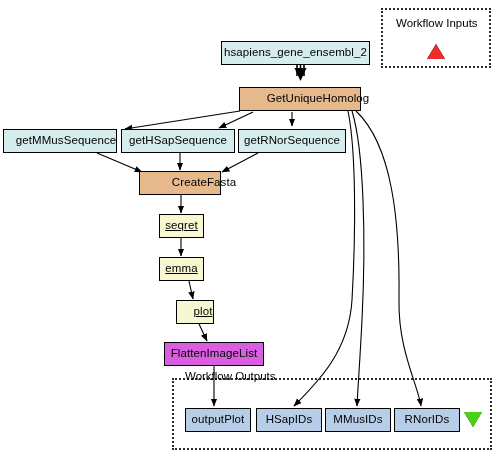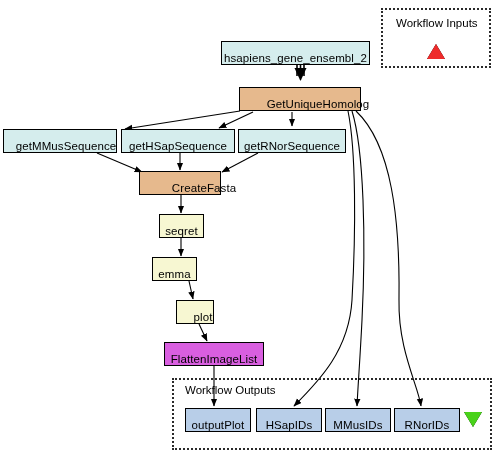--- a/index.html
+++ b/index.html
@@ -10,30 +10,30 @@
     overflow:hidden;
     position:relative;
   }
   #stage{position:absolute;left:0;top:0;width:500px;height:458px;border-radius:17px;}
   svg#edges{position:absolute;left:0;top:0;width:500px;height:458px;}
 
   .node{
     position:absolute;
     box-sizing:border-box;
     border:1px solid #000000;
-    display:flex;align-items:flex-end;justify-content:center;
+    display:flex;align-items:center;justify-content:center;
     font-size:11.5px;
     color:#000000;
     white-space:nowrap;
     line-height:1;
     letter-spacing:0.1px;
   }
   .n-cyan{background:#d5eded;}
   .n-tan{background:#e6b98d;}
-  .n-cream{background:#f7f7d2;}
+  .n-cream{background:#f7f7d2;text-decoration:underline;}
   .n-magenta{background:#d95fe0;}
   .n-blue{background:#b8cee8;}
 
   .group{
     position:absolute;
     box-sizing:border-box;
     border:2px dotted #2a2a2a;
     background:transparent;
   }
   .group-label{
@@ -132,34 +132,34 @@
   </div>
 
   <div class="node n-tan" style="left:139px;top:171px;width:82px;height:24px;padding-left:48px;">
     <span>CreateFasta</span>
   </div>
 
   <div class="node n-cream" style="left:159px;top:214px;width:45px;height:24px;">
     <span>seqret</span>
   </div>
 
-  <div class="node n-cream" style="left:152px;top:257px;width:45px;height:24px;">
+  <div class="node n-cream" style="left:159px;top:257px;width:45px;height:24px;">
     <span>emma</span>
   </div>
 
   <div class="node n-cream" style="left:176px;top:300px;width:38px;height:24px;padding-left:16px;">
     <span>plot</span>
   </div>
 
   <div class="node n-magenta" style="left:164px;top:342px;width:100px;height:24px;">
     <span>FlattenImageList</span>
   </div>
 
   <div class="group" style="left:172px;top:378px;width:320px;height:72px;"></div>
-  <div class="group-label" style="left:185px;top:384px;">Workflow Outputs</div>
+  <div class="group-label" style="left:185px;top:370px;">Workflow Outputs</div>
 
   <div class="node n-blue" style="left:185px;top:408px;width:66px;height:24px;">
     <span>outputPlot</span>
   </div>
 
   <div class="node n-blue" style="left:256px;top:408px;width:66px;height:24px;">
     <span>HSapIDs</span>
   </div>
 
   <div class="node n-blue" style="left:325px;top:408px;width:66px;height:24px;">

